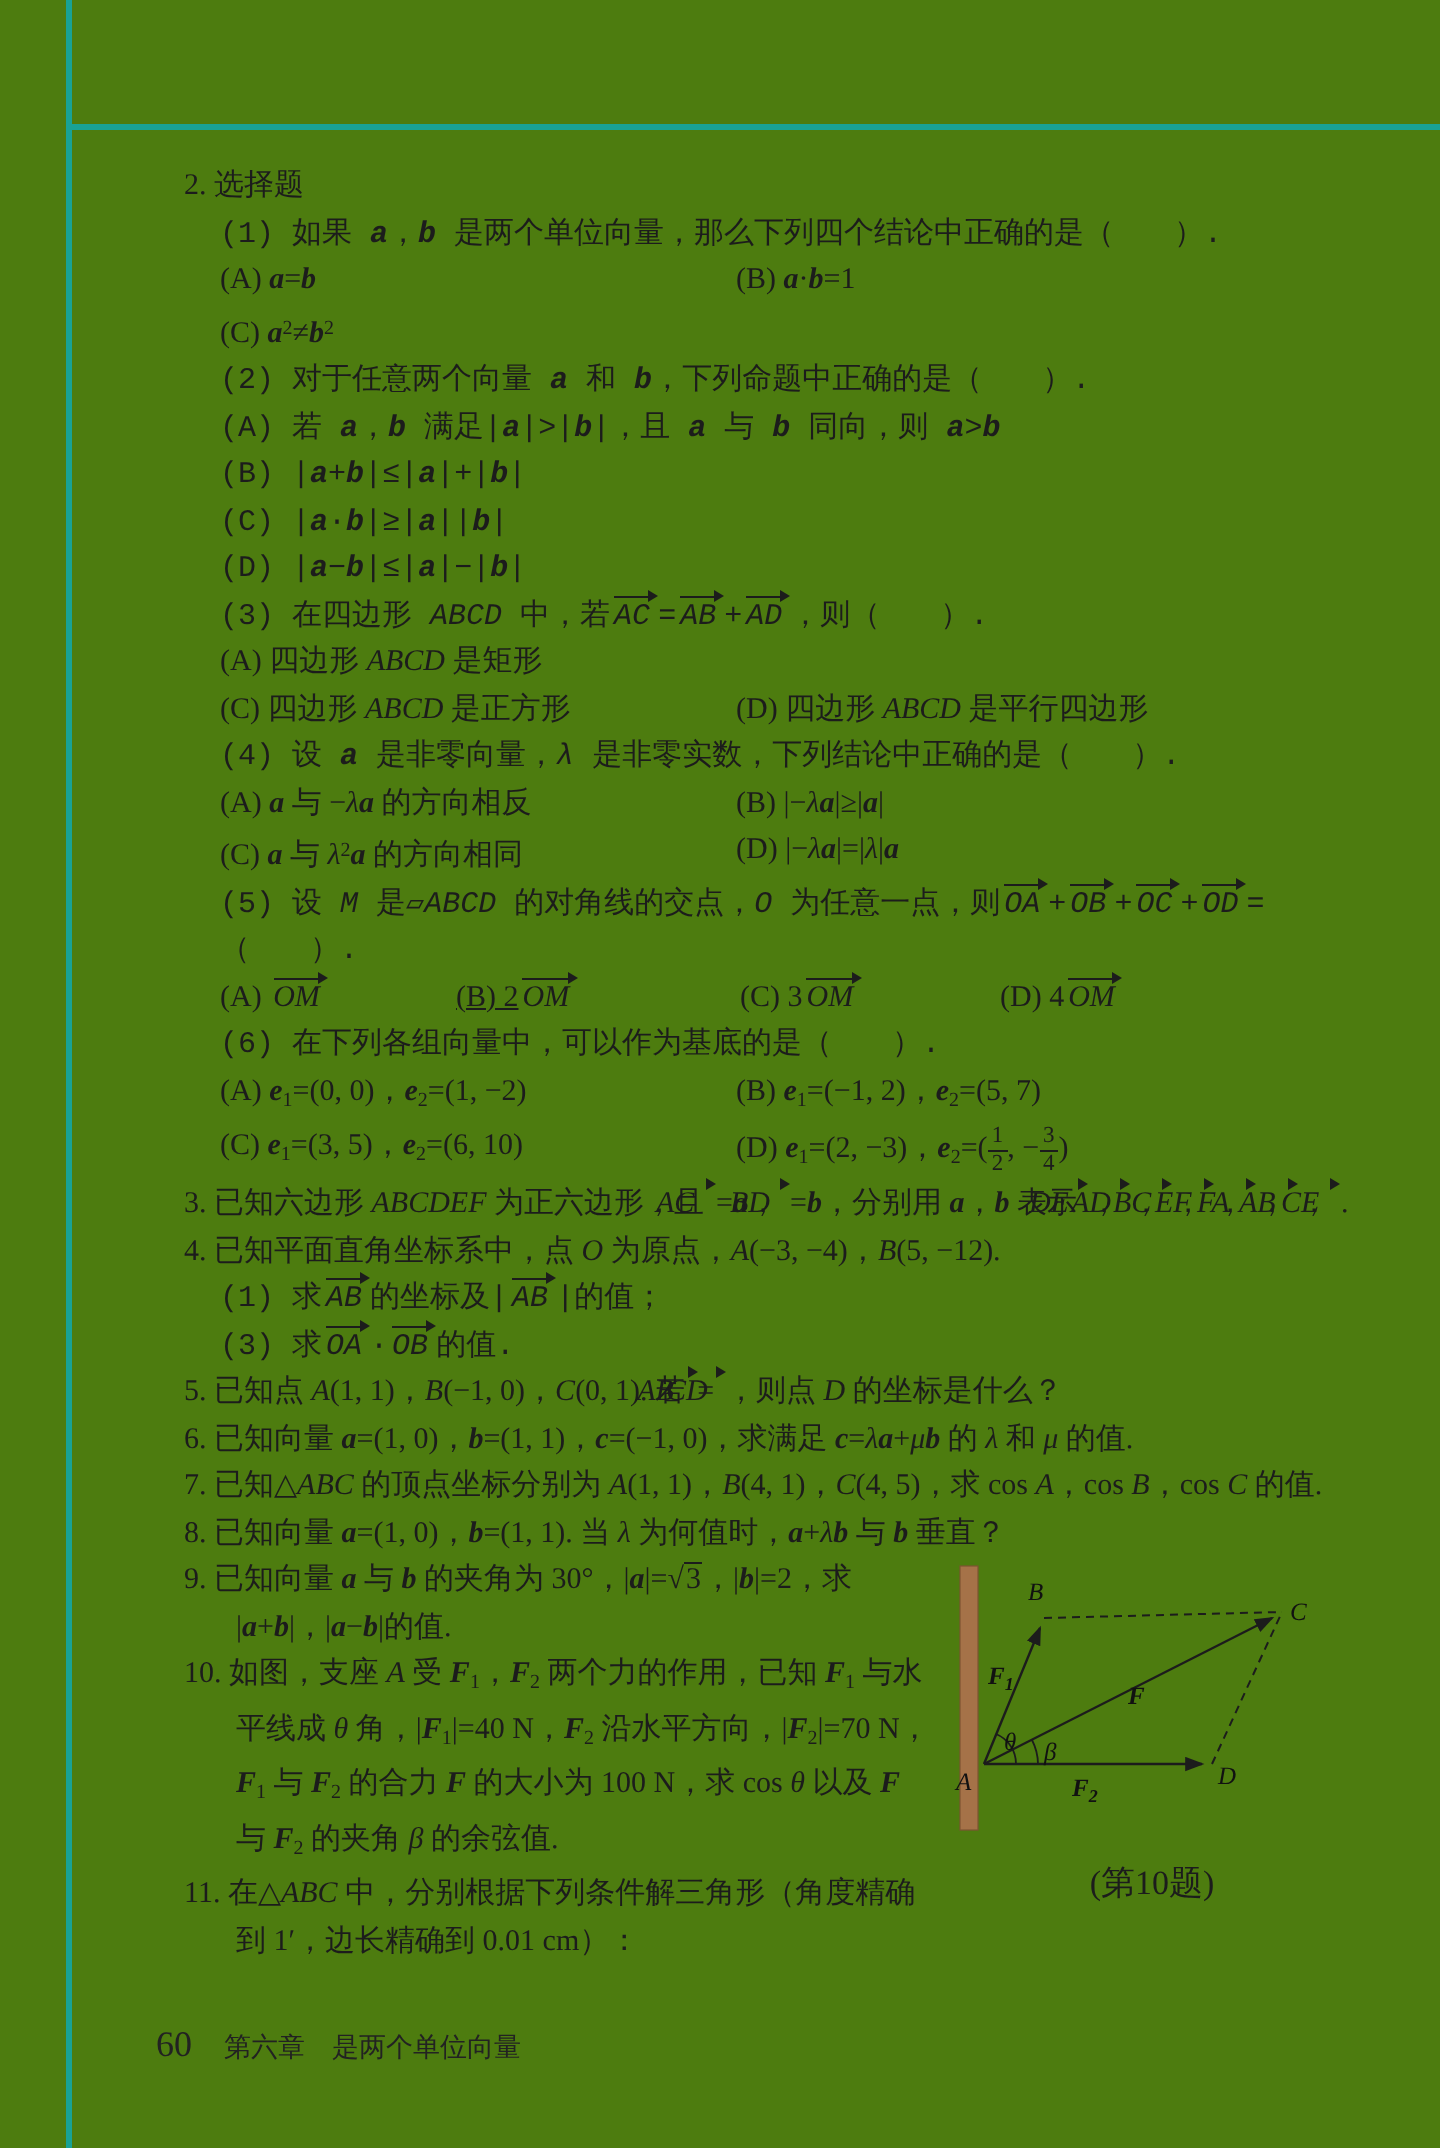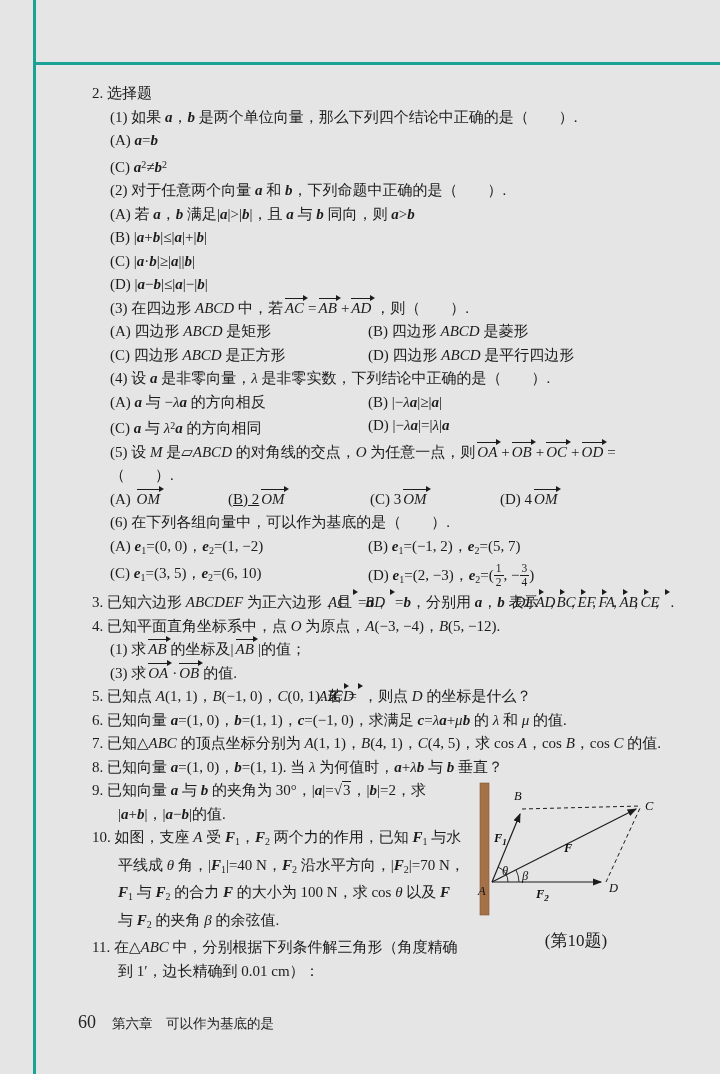--- a/index.html
+++ b/index.html
@@ -1,23 +1,23 @@
 <!DOCTYPE html>
 <html><head>
 <meta charset="utf-8">
 <style>
   html,body{margin:0;padding:0;background:#ffffff;}
-  .page{position:relative;width:720px;height:1074px;background:#e5e5e5;overflow:hidden;
+  .page{position:relative;width:720px;height:1074px;background:#4d7c0f;overflow:hidden;
         font-family:"Liberation Serif","DejaVu Serif",serif;font-size:15px;color:#1c1c1c;}
   .rule-v{position:absolute;left:33px;top:0;width:3px;height:1074px;background:#19a295;}
   .rule-h{position:absolute;left:33px;top:62px;width:687px;height:3px;background:#19a295;}
   .content{position:absolute;left:92px;top:82px;width:584px;}
   .line{line-height:23.5px;}
   .num{padding-left:26px;text-indent:-26px;}
-  .sub{margin-left:18px;}
+  .sub{margin-left:18px;font-family:Liberation Mono, monospace;}
   .opts2,.opts4{margin-left:18px;display:flex;}
   .opts2 .c0{width:258px;flex:none;}
   .opts2 .c1{flex:1;}
   .opts4 .c0{width:118px;flex:none;}
   .opts4 .c1{width:142px;flex:none;text-decoration:underline;}
   .opts4 .c2{width:130px;flex:none;}
   .opts4 .c3{flex:1;}
   b{font-weight:bold;font-style:italic;}
   i{font-style:italic;}
   sup{font-size:10px;vertical-align:4px;}
@@ -48,33 +48,33 @@
 
 <div class="page">
   <div class="rule-v" style="background: rgb(25, 162, 149);"></div>
   <div class="rule-h" style="background: rgb(25, 162, 149);"></div>
 
   <div class="content">
       <div class="line num">2. 选择题</div>
       <div class="line sub">(1) 如果 <b>a</b>，<b>b</b> 是两个单位向量，那么下列四个结论中正确的是（　　）.</div>
       <div class="line opts2">
         <span class="col c0">(A) <b>a</b>=<b>b</b></span>
+        <span class="col c1">(B) <b>a</b>·<b>b</b>=1</span>
       </div>
       <div class="line opts2">
         <span class="col c0">(C) <b>a</b><sup>2</sup>≠<b>b</b><sup>2</sup></span>
       </div>
       <div class="line sub">(2) 对于任意两个向量 <b>a</b> 和 <b>b</b>，下列命题中正确的是（　　）.</div>
       <div class="line sub">(A) 若 <b>a</b>，<b>b</b> 满足|<b>a</b>|&gt;|<b>b</b>|，且 <b>a</b> 与 <b>b</b> 同向，则 <b>a</b>&gt;<b>b</b></div>
       <div class="line sub">(B) |<b>a</b>+<b>b</b>|≤|<b>a</b>|+|<b>b</b>|</div>
       <div class="line sub">(C) |<b>a</b>·<b>b</b>|≥|<b>a</b>||<b>b</b>|</div>
       <div class="line sub">(D) |<b>a</b>−<b>b</b>|≤|<b>a</b>|−|<b>b</b>|</div>
       <div class="line sub">(3) 在四边形 <i>ABCD</i> 中，若<span class="v">AC</span>=<span class="v">AB</span>+<span class="v">AD</span>，则（　　）.</div>
       <div class="line opts2">
         <span class="col c0">(A) 四边形 <i>ABCD</i> 是矩形</span>
-        <span class="col c1">(B) 四边形 <i>ABCD</i> 是菱形</span>
       </div>
       <div class="line opts2">
         <span class="col c0">(C) 四边形 <i>ABCD</i> 是正方形</span>
         <span class="col c1">(D) 四边形 <i>ABCD</i> 是平行四边形</span>
       </div>
       <div class="line sub">(4) 设 <b>a</b> 是非零向量，<i>λ</i> 是非零实数，下列结论中正确的是（　　）.</div>
       <div class="line opts2">
         <span class="col c0">(A) <b>a</b> 与 −<i>λ</i><b>a</b> 的方向相反</span>
         <span class="col c1">(B) |−<i>λ</i><b>a</b>|≥|<b>a</b>|</span>
       </div>
@@ -132,15 +132,15 @@
       <text x="46" y="99" class="sv-it">β</text>
     </svg>
     <div class="fig-caption">(第10题)</div>
   </div>
 <div class="line num">9. 已知向量 <b>a</b> 与 <b>b</b> 的夹角为 30°，|<b>a</b>|=<span class="sqrt">√<span class="rad">3</span></span>，|<b>b</b>|=2，求 |<b>a</b>+<b>b</b>|，|<b>a</b>−<b>b</b>|的值.</div>
       <div class="line num">10. 如图，支座 <i>A</i> 受 <b>F</b><sub>1</sub>，<b>F</b><sub>2</sub> 两个力的作用，已知 <b>F</b><sub>1</sub> 与水平线成 <i>θ</i> 角，|<b>F</b><sub>1</sub>|=40 N，<b>F</b><sub>2</sub> 沿水平方向，|<b>F</b><sub>2</sub>|=70 N，<b>F</b><sub>1</sub> 与 <b>F</b><sub>2</sub> 的合力 <b>F</b> 的大小为 100 N，求 cos <i>θ</i> 以及 <b>F</b> 与 <b>F</b><sub>2</sub> 的夹角 <i>β</i> 的余弦值.</div>
       <div class="line num">11. 在△<i>ABC</i> 中，分别根据下列条件解三角形（角度精确到 1′，边长精确到 0.01 cm）：</div>
     </div>
 
   <div class="footer">
-    <span class="pg">60</span><span class="ch">第六章　可以作为基底的是</span>
+    <span class="pg">60</span><span class="ch">第六章　是两个单位向量</span>
   </div>
 </div>
 
 </body></html>

